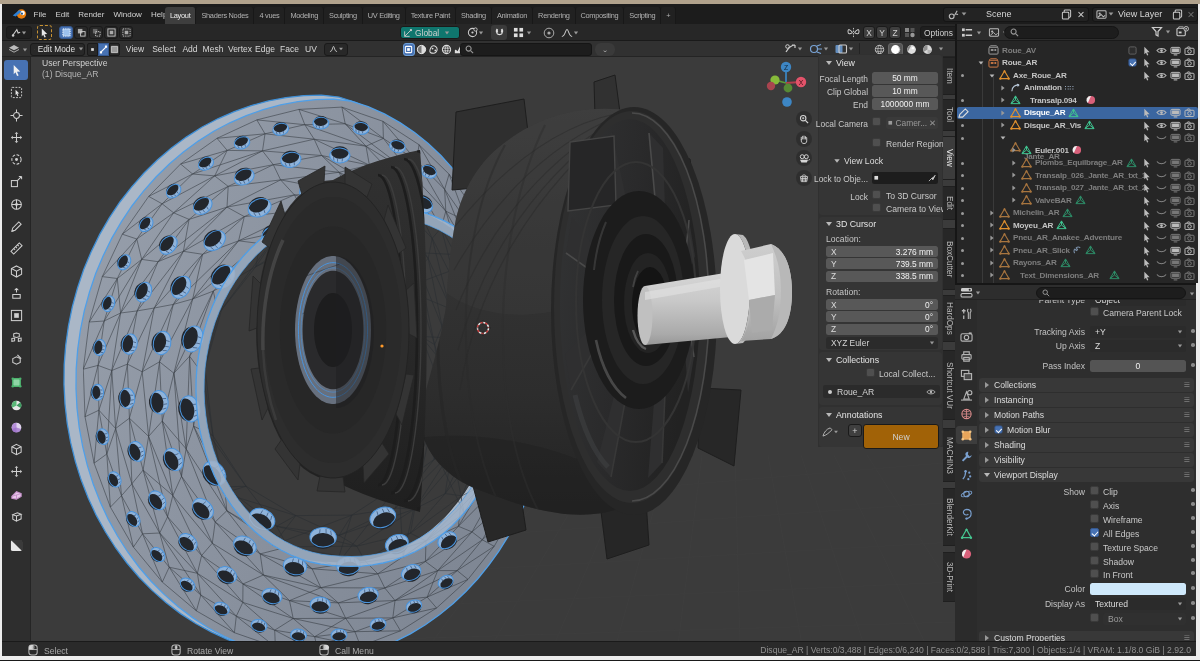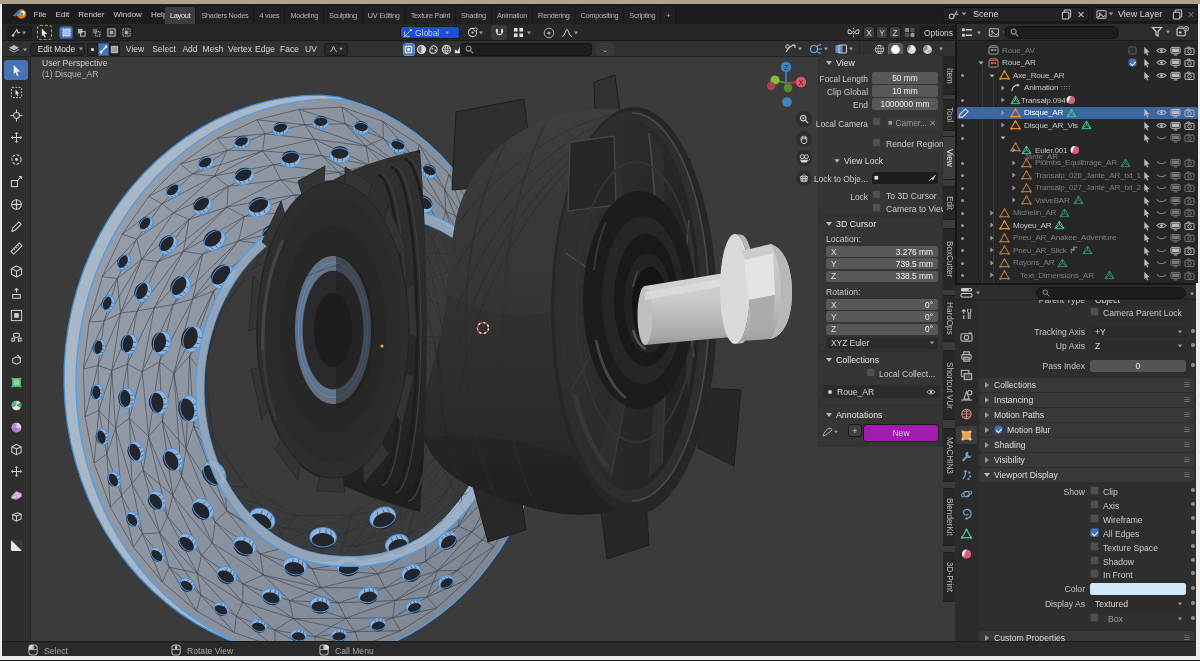--- a/index.html
+++ b/index.html
@@ -1604,21 +1604,21 @@
         <div class="tab">Compositing</div>
         <div class="tab">Scripting</div>
     <div class="tab" style="padding:0 5px;">+</div>
   </div>
   <div class="fld" style="position:absolute;left:941px;top:2.5px;width:146px;height:15px;">
     <svg width="11" height="11" viewBox="0 0 12 12" style="margin:0 2px 0 4px;">
           <circle cx="4" cy="8" r="2.6" fill="none" stroke="#bbb" stroke-width="1.2"></circle>
           <path d="M7,7 L10,2 M8.6,5.5 L11,6" stroke="#bbb" stroke-width="1.2"></path>
         </svg>
     <span class="carat" style="transform:scale(.8);"></span>
-    <span style="margin-left:6px;color:#d6d6d6;">Scene</span>
+    <span style="margin-left:19px;color:#d6d6d6;">Scene</span>
     <span style="margin-left:auto;margin-right:3px;display:flex;align-items:center;">
       <svg width="11" height="11" viewBox="0 0 12 12">
             <rect x="3.5" y="1" width="7" height="8" rx="1" fill="none" stroke="#c9c9c9" stroke-width="1.1"></rect>
             <rect x="1.5" y="3.5" width="7" height="7.5" rx="1" fill="#1f1f1f" stroke="#c9c9c9" stroke-width="1.1"></rect>
           </svg>
       <span style="color:#c9c9c9;font-size:9.5px;margin-left:5px;">✕</span>
         </span>
   </div>
   <div class="fld" style="position:absolute;left:1090px;top:2.5px;width:106px;height:15px;">
     <svg width="11" height="11" viewBox="0 0 12 12" style="margin:0 1px 0 3px;">
@@ -1675,21 +1675,21 @@
             <rect x="3" y="3" width="4" height="4" fill="#aaa"></rect>
           </svg>
         </div>
     <div class="hbtn" style="width:14px;height:13px;">
           <svg width="9" height="9" viewBox="0 0 10 10">
             <rect x="1" y="1" width="8" height="8" fill="none" stroke="#ccc" stroke-dasharray="1.5 1"></rect>
             <rect x="3" y="3" width="4" height="4" fill="#aaa"></rect>
           </svg>
         </div>
   </div>
-  <div class="hbtn" style="position:absolute;left:398px;top:2px;width:60px;height:13px;background:#1d4ed8;justify-content:flex-start;">
+  <div class="hbtn" style="position:absolute;left:398px;top:2px;width:60px;height:13px;background:#0f766e;justify-content:flex-start;">
     <svg width="10" height="10" viewBox="0 0 12 12" style="margin:0 2px;">
           <path d="M2,10 L2,4 M2,10 L8,10 M2,10 L9,3" stroke="#ccc" stroke-width="1.1" fill="none"></path>
           <circle cx="9.5" cy="2.5" r="1.4" fill="#ccc"></circle>
         </svg>
     <span style="font-size:8.4px;">Global</span>
         <span class="carat" style="transform:scale(.7);margin-left:5px;"></span>
       </div>
   <div class="hbtn" style="position:absolute;left:460px;top:2px;width:26px;height:13px;background:transparent;border:none;">
     <svg width="11" height="11" viewBox="0 0 12 12">
           <circle cx="6" cy="6" r="4.5" fill="none" stroke="#ccc" stroke-width="1.1"></circle>
@@ -1873,34 +1873,34 @@
       <span class="tri-d"></span>
       <span style="color:#e4e4e4;font-size:8.8px;">Annotations</span>
     </div>
     <div class="abs" style="left:822px;top:425px;width:24px;height:13px;display:flex;align-items:center;">
       <svg width="11" height="10" viewBox="0 0 12 11">
         <path d="M1,10 C2,6 5,2 9,1 L11,3 C8,6 5,9 1,10 Z" fill="none" stroke="#bbb" stroke-width="1"></path>
       </svg>
       <span class="carat" style="transform:scale(.65);"></span>
     </div>
     <div class="hbtn" style="position:absolute;left:848px;top:424px;width:14px;height:13px;background:#3f3f3f;">+</div>
-    <div class="hbtn" style="position:absolute;left:863px;top:424px;width:76px;height:18px;background:#a21caf;">
+    <div class="hbtn" style="position:absolute;left:863px;top:424px;width:76px;height:25px;background:#a16207;">
       <span style="font-size:8.6px;">New</span>
     </div>
     <div class="vtab" style="top:57px;height:38px;">Item</div>
     <div class="vtab" style="top:99px;height:32px;">Tool</div>
     <div class="vtab act" style="top:136px;height:44px;">View</div>
     <div class="vtab" style="top:186px;height:34px;">Edit</div>
     <div class="vtab" style="top:228px;height:62px;">BoxCutter</div>
     <div class="vtab" style="top:295px;height:47px;">HardOps</div>
     <div class="vtab" style="top:350px;height:70px;">Shortcut VUr</div>
     <div class="vtab" style="top:428px;height:54px;">MACHIN3</div>
     <div class="vtab" style="top:488px;height:58px;">BlenderKit</div>
     <div class="vtab" style="top:552px;height:50px;">3D-Print</div>
-<div class="abs" style="left:955px;top:41px;width:243px;height:242px;background:#262626;border-left:2px solid #161616;overflow:hidden;font-size:8.4px;">
+<div class="abs" style="left:955px;top:41px;width:243px;height:242px;background:#262626;border-left:2px solid #161616;overflow:hidden;font-size:8.4px;font-weight:bold;">
       <div style="position:absolute;left:25px;top:22px;width:1px;height:220px;background:#3a3a3a;"></div>
       <div style="position:absolute;left:36px;top:34px;width:1px;height:208px;background:#3a3a3a;"></div>
       <span style="position:absolute;left:31px;top:4.0px;display:flex;align-items:center;gap:3px;color:#7e7e7e;font-size:8.1px;letter-spacing:-0.2px;">
         <svg width="11" height="10" viewBox="0 0 12 11" style="flex:none;">
           <rect x="1" y="2.5" width="10" height="7.5" rx="1" fill="none" stroke="#9a9a9a" stroke-width="1.1"></rect>
           <path d="M1,2.5 L3,0.8 L9,0.8 L11,2.5" fill="none" stroke="#9a9a9a" stroke-width="1"></path>
           <rect x="3" y="4.5" width="3" height="2" fill="#9a9a9a"></rect>
           <rect x="7" y="4.5" width="2" height="2" fill="#9a9a9a"></rect>
         </svg>
         <span style="white-space:nowrap;">Roue_AV</span>
@@ -1989,21 +1989,21 @@
       <span style="position:absolute;left:53px;top:41.5px;display:flex;align-items:center;gap:3px;color:#c5c5c5;font-size:8.1px;letter-spacing:-0.2px;">
         <svg width="11" height="10" viewBox="0 0 12 11" style="flex:none;">
           <path d="M2,9 C2,4 6,2 10,2 M10,2 L7.6,1.4 M10,2 L8.2,3.8" fill="none" stroke="#b8c7d8" stroke-width="1.2"></path>
         </svg>
         <span style="white-space:nowrap;">Animation</span>
         <span style="color:#9fb0c5;letter-spacing:0.5px;font-size:6.5px;">∷∷</span>
       </span>
       <div style="position:absolute;left:0;top:40.5px;width:241px;height:12.6px;"></div>
       <span class="tri-r" style="position:absolute;left:44px;top:56.0px;transform:scale(.8);"></span>
       <span style="position:absolute;left:4px;top:58.0px;width:3px;height:3px;border-radius:50%;background:#9a9a9a;"></span>
-      <span style="position:absolute;left:53px;top:54.0px;display:flex;align-items:center;gap:0;color:#c5c5c5;font-size:8.1px;letter-spacing:-0.2px;">
+      <span style="position:absolute;left:53px;top:54.0px;display:flex;align-items:center;gap:9px;color:#c5c5c5;font-size:8.1px;letter-spacing:-0.2px;">
         <svg width="11" height="10" viewBox="0 0 12 11" style="flex:none;">
           <path d="M6,1 L11,9.5 L1,9.5 Z M6,1 L6,5.5 M1,9.5 L6,5.5 M11,9.5 L6,5.5" fill="none" stroke="#3fc28f" stroke-width="1.1"></path>
         </svg>
         <span style="white-space:nowrap;">Transalp.094</span>
         <svg width="10" height="10" viewBox="0 0 11 11" style="flex:none;">
           <circle cx="5.5" cy="5.5" r="4.5" fill="#d8607a"></circle>
           <path d="M5.5,1 A4.5,4.5 0 0 0 2,8.7 Z" fill="#f0f0f0"></path>
         </svg>
       </span>
       <div style="position:absolute;left:0;top:53px;width:241px;height:12.6px;"></div>
@@ -2653,19 +2653,20 @@
         <span><svg width="13" height="12" viewBox="0 0 14 13">
             <rect x="2" y="1" width="9" height="11" rx="3" fill="none" stroke="#b5b5b5" stroke-width="1.1"></rect>
             <path d="M2,6 h9" stroke="#b5b5b5" stroke-width="1"></path>
             <path d="M6.5,1 v5" stroke="#b5b5b5" stroke-width="1"></path>
             <path d="M2,4 C2,2.3 3.3,1 5,1 L6.5,1 L6.5,6 L2,6 Z" fill="none"></path>
             <path d="M12,4 C12,2.3 10.7,1 9,1 L6.5,1 L6.5,6 L11,6 Z" fill="#d8d8d8"></path>
             <rect x="5.6" y="2" width="2" height="3.4" rx="1" fill="none" stroke="#b5b5b5" stroke-width="0.8"></rect>
           </svg></span>
         <span style="color:#aaa;font-size:8.6px;">Call Menu</span>
       </div>
+      <div style="position:absolute;right:5px;top:3px;color:#909090;font-size:8.6px;">Disque_AR | Verts:0/3,488 | Edges:0/6,240 | Faces:0/2,588 | Tris:7,300 | Objects:1/4 | VRAM: 1.1/8.0 GiB | 2.92.0</div>
     </div>
 
 <div class="abs" style="left:0;top:0;width:1200px;height:4px;background:#b1a28c;"></div>
 <div class="abs" style="left:0;top:4px;width:2px;height:652px;background:#ededed;"></div>
 <div class="abs" style="left:1198px;top:4px;width:2px;height:652px;background:#ededed;"></div>
 <div class="abs" style="left:0;top:656px;width:1200px;height:4px;background:#ededed;"></div>
 <div class="abs" style="left:0;top:660px;width:1200px;height:1px;background:#1a1a1a;"></div>
 </div>
 </body></html>

